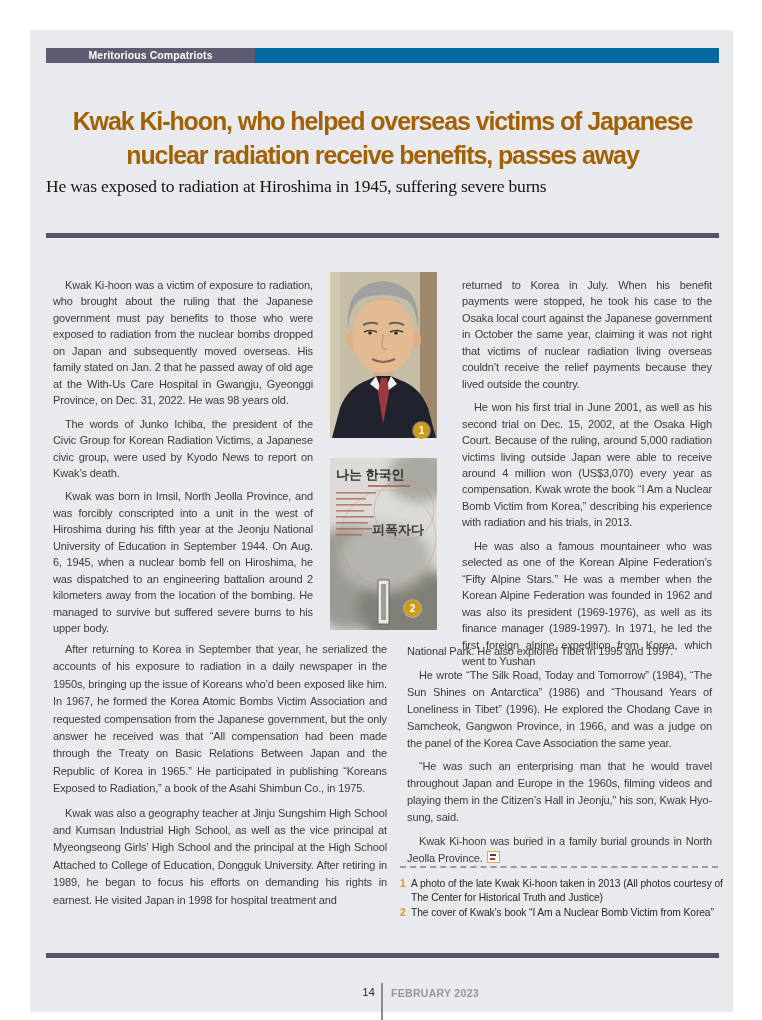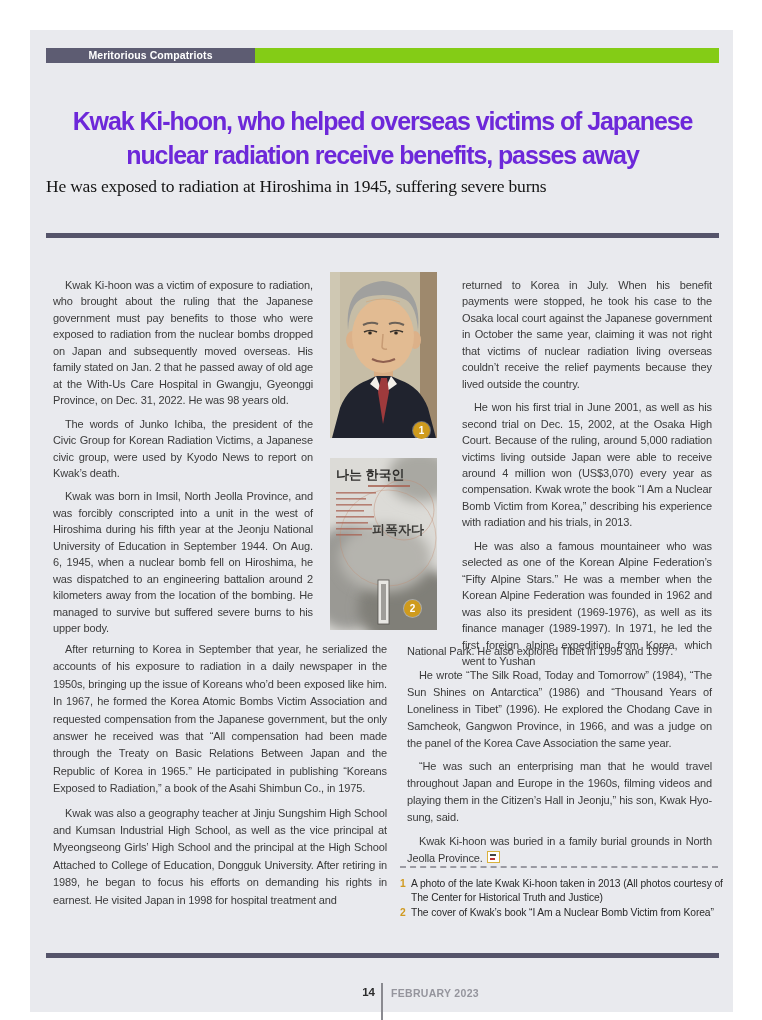--- a/index.html
+++ b/index.html
@@ -5,30 +5,30 @@
   html,body{margin:0;padding:0;}
   body{
     width:762px;height:1020px;position:relative;overflow:hidden;
     background:#ffffff;font-family:"Liberation Sans",sans-serif;
   }
   .page-bg{
     position:absolute;left:30px;top:30px;width:703px;height:982px;
     background:#e9eaee;
   }
   
-  .band{position:absolute;left:46px;top:48px;width:673px;height:15px;background:#84cc16;}
+  .band{position:absolute;left:46px;top:48px;width:673px;height:15px;background:#0369a1;}
   .band-dark{
     position:absolute;left:0;top:0;width:209px;height:15px;background:#5d5c72;
     color:#ffffff;font-size:10.5px;font-weight:bold;line-height:15px;text-align:center;
     letter-spacing:0.1px;
   }
   
   .title{
     position:absolute;left:46px;top:104px;width:673px;text-align:center;
-    color:#6d28d9;font-weight:bold;font-size:25px;line-height:34px;letter-spacing:-1.1px;
+    color:#a16207;font-weight:bold;font-size:25px;line-height:34px;letter-spacing:-1.1px;
   }
   .title div{white-space:nowrap;}
   .subtitle{
     position:absolute;left:46px;top:176px;width:673px;text-align:left;
     font-family:"Liberation Serif",serif;font-size:17.5px;color:#151515;letter-spacing:-0.2px;
   }
   .rule{position:absolute;left:46px;width:673px;height:5px;background:#55546a;}
   .rule-top{top:233px;}
   .rule-bottom{top:953px;}
   
@@ -66,21 +66,21 @@
     position:absolute;left:400px;top:866px;width:318px;height:0;
     border-top:2px dashed #9a9aa2;
   }
   .footnotes{position:absolute;left:400px;top:877px;width:324px;}
   .fn-row{display:flex;font-size:10.3px;line-height:13.6px;color:#2a2a2a;letter-spacing:-0.1px;margin-bottom:2px;}
   .fn-num{color:#d09a20;font-weight:bold;width:11px;flex:0 0 11px;}
   .fn-text{flex:1;}
   
   .footer-num{
     position:absolute;left:330px;top:986px;width:45px;text-align:right;
-    font-size:11.5px;font-weight:bold;color:#2b2b2b;
+    font-size:11.5px;font-weight:normal;color:#2b2b2b;
   }
   .footer-vline{position:absolute;left:381px;top:983px;width:2px;height:37px;background:#8a8a90;}
   .footer-issue{
     position:absolute;left:391px;top:987px;font-size:10.5px;font-weight:bold;
     color:#95959d;letter-spacing:0.3px;
   }
 </style>
 </head>
 <body>
 

